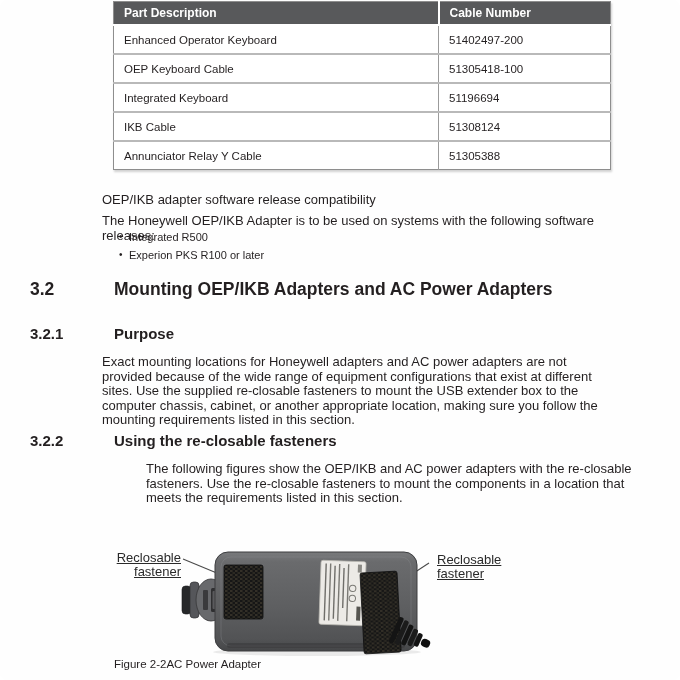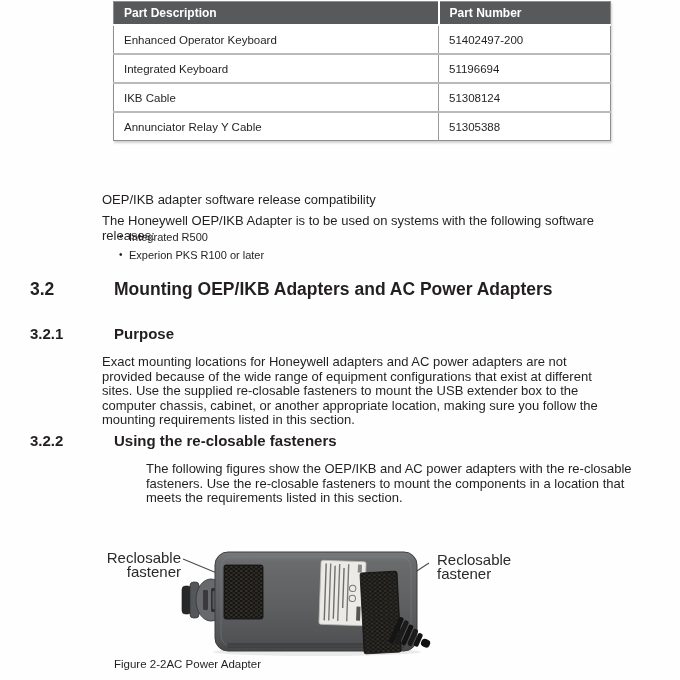--- a/index.html
+++ b/index.html
@@ -43,46 +43,50 @@
   
   .sec-num,.sec-title{position:absolute;font-weight:bold;color:#231F20;white-space:nowrap;}
   .sec-num{left:30px;}
   .sec-title{left:114px;}
   .lvl1{font-size:17.5px;}
   .lvl2{font-size:15px;}
 
   
   .figure-svg{position:absolute;left:95px;top:546px;}
   .callout{
-    position:absolute;font-size:15px;line-height:13.5px;color:#2a2a2a;width:78px;
+    position:absolute;font-size:13px;line-height:13.5px;color:#2a2a2a;width:78px;text-decoration:underline;
   }
   .callout.left{left:103px;top:551px;text-align:right;}
   .callout.right{left:437px;top:553px;text-align:left;}
   .fig-caption{position:absolute;left:114px;top:658px;font-size:11.5px;color:#231F20;}
 </style>
 </head>
 <body>
 
 <div class="page">
 
   <table class="parts-table">
     <colgroup>
         <col style="width:325px">
         <col style="width:172px">
       </colgroup>
     <thead>
       <tr>
         <th>Part Description</th>
-        <th>Part Number</th>
+        <th>Cable Number</th>
       </tr>
     </thead>
     <tbody>
       <tr>
         <td>Enhanced Operator Keyboard</td>
         <td>51402497-200</td>
+      </tr>
+      <tr>
+        <td>OEP Keyboard Cable</td>
+        <td>51305418-100</td>
       </tr>
       <tr>
         <td>Integrated Keyboard</td>
         <td>51196694</td>
       </tr>
       <tr>
         <td>IKB Cable</td>
         <td>51308124</td>
       </tr>
       <tr>

